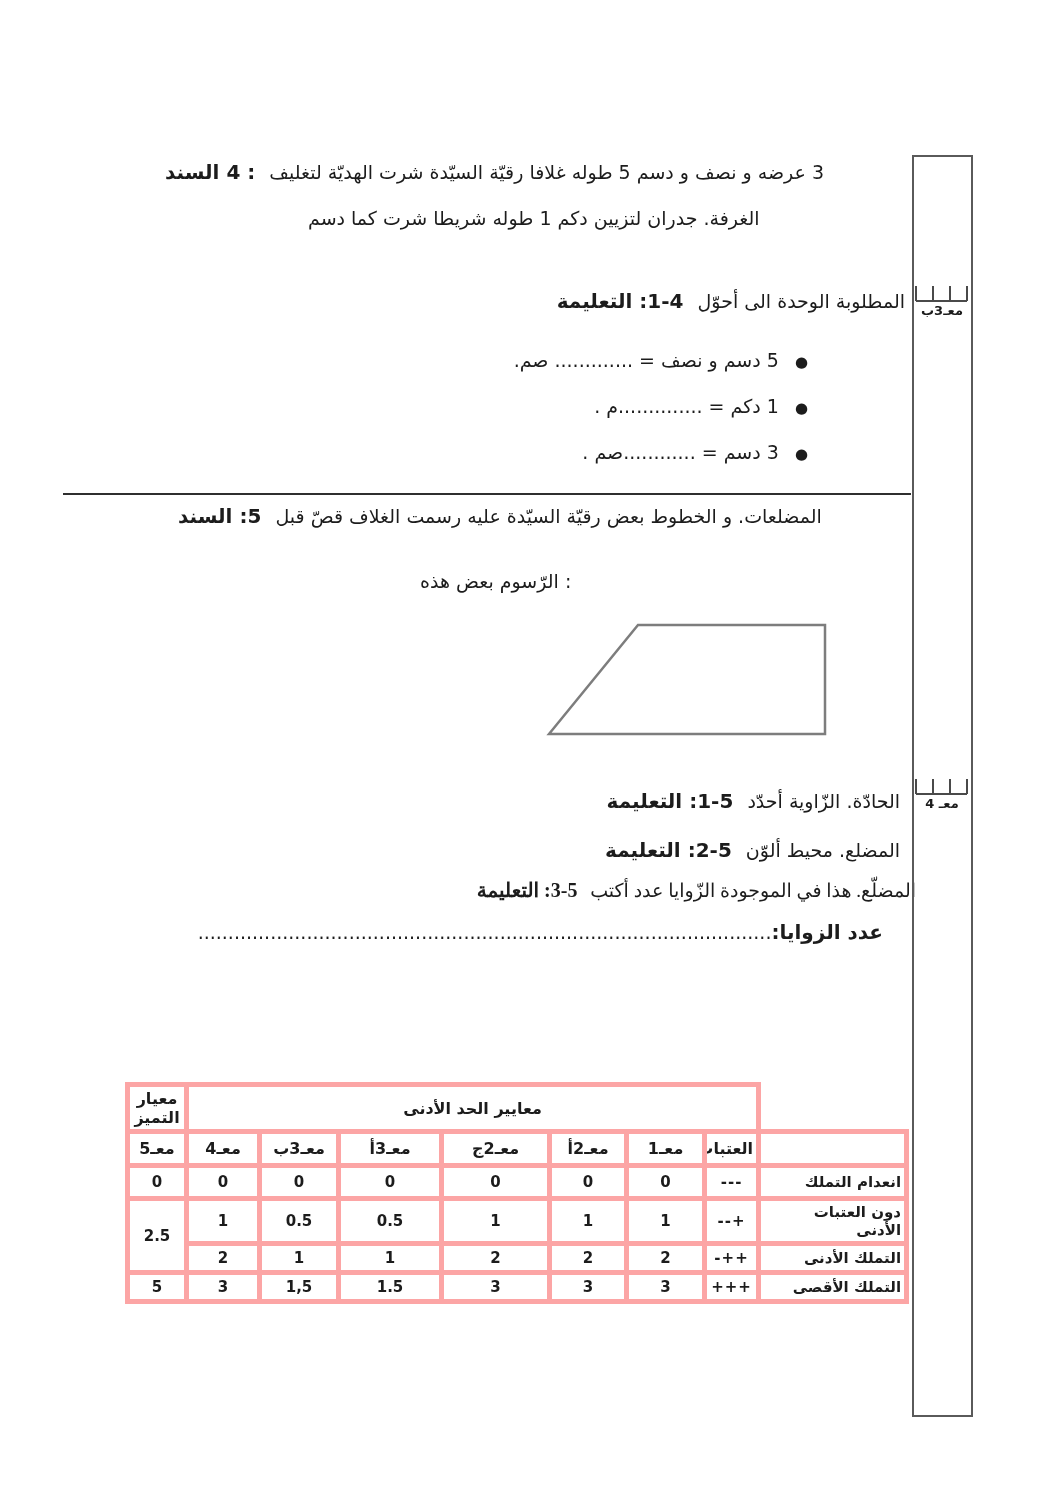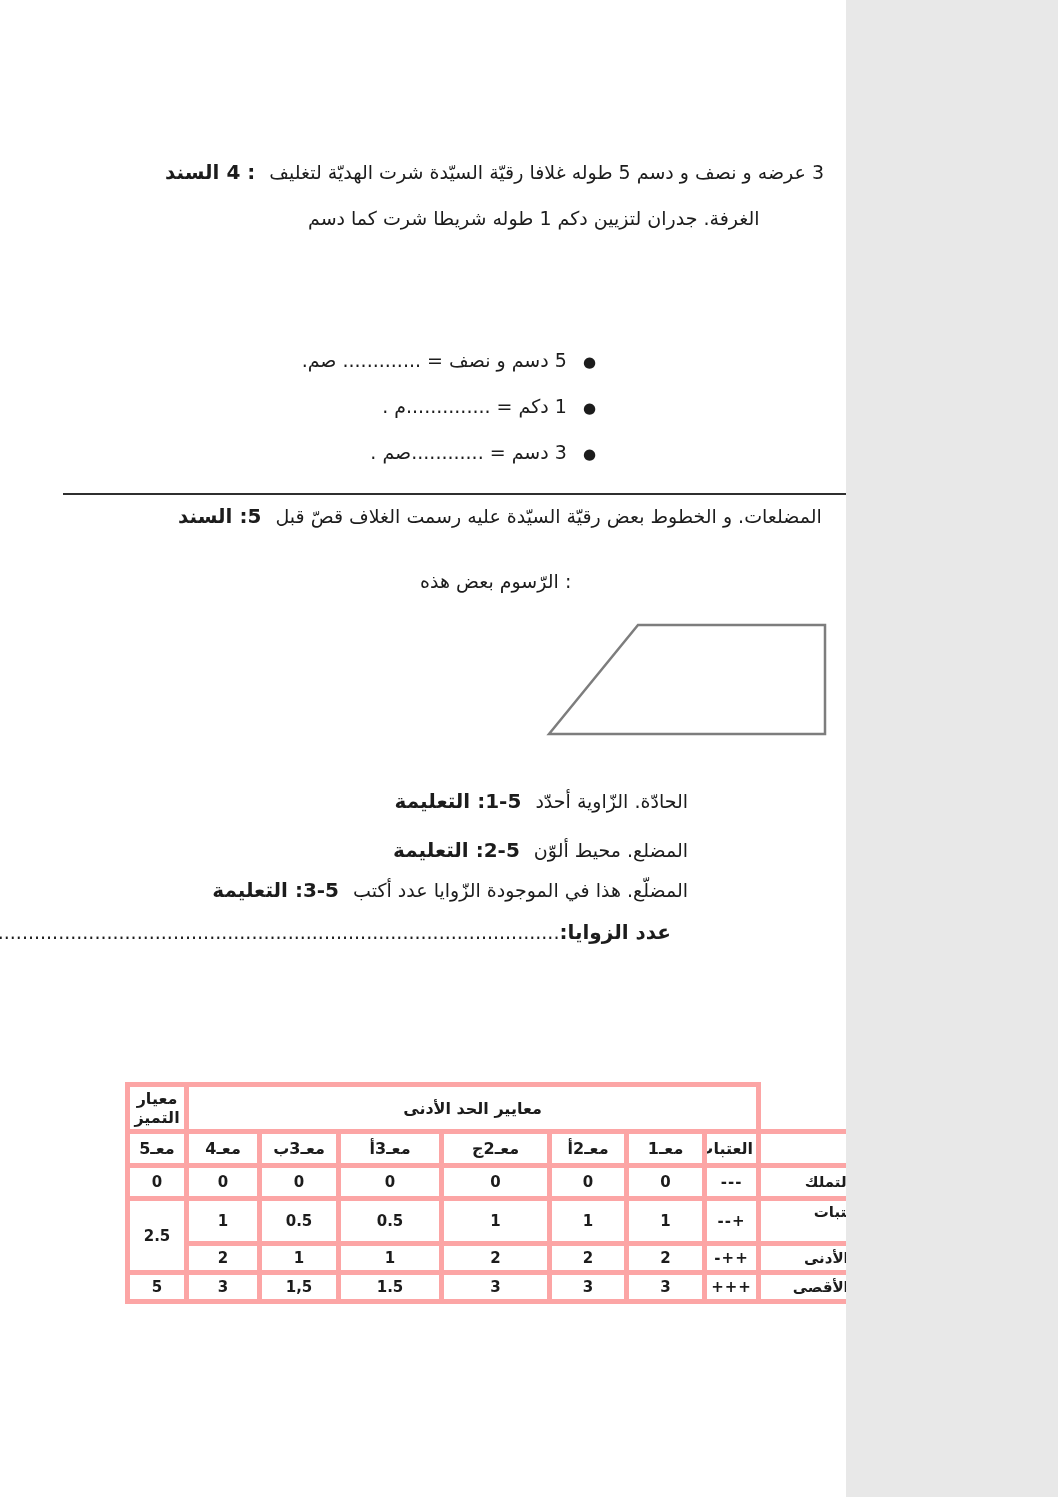--- a/index.html
+++ b/index.html
@@ -1,16 +1,16 @@
 <!DOCTYPE html>
 <html><head>
 <meta charset="utf-8">
 <style>
   html,body{margin:0;padding:0;background:#e8e8e8;}
-  #page{position:relative;width:846px;height:1497px;background:#ffffff;overflow:hidden;
+  #page{position:relative;width:1058px;height:1497px;background:#ffffff;overflow:hidden;
         font-family:"DejaVu Sans",sans-serif;color:#1c1c1c;}
   .abs{position:absolute;}
   
   .mline{direction:ltr;white-space:nowrap;font-size:19px;}
   .mline .w{display:inline-block;direction:rtl;unicode-bidi:isolate;}
   .mline .b{font-weight:700;font-size:20px;margin-right:8px;}
   
   .rline{direction:rtl;white-space:nowrap;font-size:19px;}
   .rline .b{font-weight:700;font-size:20px;}
   .bullet{font-size:15px;vertical-align:middle;margin-left:10px;}
@@ -36,20 +36,24 @@
 <div id="page">
 
   <div class="abs mline" style="left:165px;top:160px;">
     <span class="b"><span class="w">السند</span> <span class="w">4</span> <span class="w">:</span></span>
     <span><span class="w">لتغليف</span> <span class="w">الهديّة</span> <span class="w">شرت</span> <span class="w">السيّدة</span> <span class="w">رقيّة</span> <span class="w">غلافا</span> <span class="w">طوله</span> <span class="w">5</span> <span class="w">دسم</span> <span class="w">و</span> <span class="w">نصف</span> <span class="w">و</span> <span class="w">عرضه</span> <span class="w">3</span></span>
   </div>
   <div class="abs mline" style="left:308px;top:207px;">
     <span><span class="w">دسم</span> <span class="w">كما</span> <span class="w">شرت</span> <span class="w">شريطا</span> <span class="w">طوله</span> <span class="w">1</span> <span class="w">دكم</span> <span class="w">لتزيين</span> <span class="w">جدران</span> <span class="w">الغرفة.</span></span>
   </div>
 
+  <div class="abs mline" style="right:153px;top:289px;">
+    <span class="b"><span class="w">التعليمة</span> <span class="w">1-4:</span></span>
+    <span><span class="w">أحوّل</span> <span class="w">الى</span> <span class="w">الوحدة</span> <span class="w">المطلوبة</span></span>
+  </div>
 
   <div class="abs rline" style="right:250px;top:349px;">
     <span class="bullet">●</span>
     <span>5 دسم و نصف = ............. صم.</span>
   </div>
   <div class="abs rline" style="right:250px;top:395px;">
     <span class="bullet">●</span>
     <span>1 دكم = ..............م .</span>
   </div>
   <div class="abs rline" style="right:250px;top:441px;">
@@ -74,21 +78,21 @@
   </div>
 
   <div class="abs mline" style="right:158px;top:789px;">
     <span class="b"><span class="w">التعليمة</span> <span class="w">1-5:</span></span>
     <span><span class="w">أحدّد</span> <span class="w">الزّاوية</span> <span class="w">الحادّة.</span></span>
   </div>
   <div class="abs mline" style="right:158px;top:838px;">
     <span class="b"><span class="w">التعليمة</span> <span class="w">2-5:</span></span>
     <span><span class="w">ألوّن</span> <span class="w">محيط</span> <span class="w">المضلع.</span></span>
   </div>
-  <div class="abs mline" style="right:158px;top:878px;">
+  <div class="abs mline" style="right:142px;top:878px;font-family:Liberation Serif, serif;">
     <span class="b"><span class="w">التعليمة</span> <span class="w">3-5:</span></span>
     <span><span class="w">أكتب</span> <span class="w">عدد</span> <span class="w">الزّوايا</span> <span class="w">الموجودة</span> <span class="w">في</span> <span class="w">هذا</span> <span class="w">المضلّع.</span></span>
   </div>
 
   <div class="abs rline" style="right:175px;top:920px;">
     <span class="b">عدد الزوايا:</span><span>...............................................................................................</span>
   </div>
 
   <table id="rubric" class="abs" style="left:125px;top:1082px;width:780px;">
     <colgroup>

